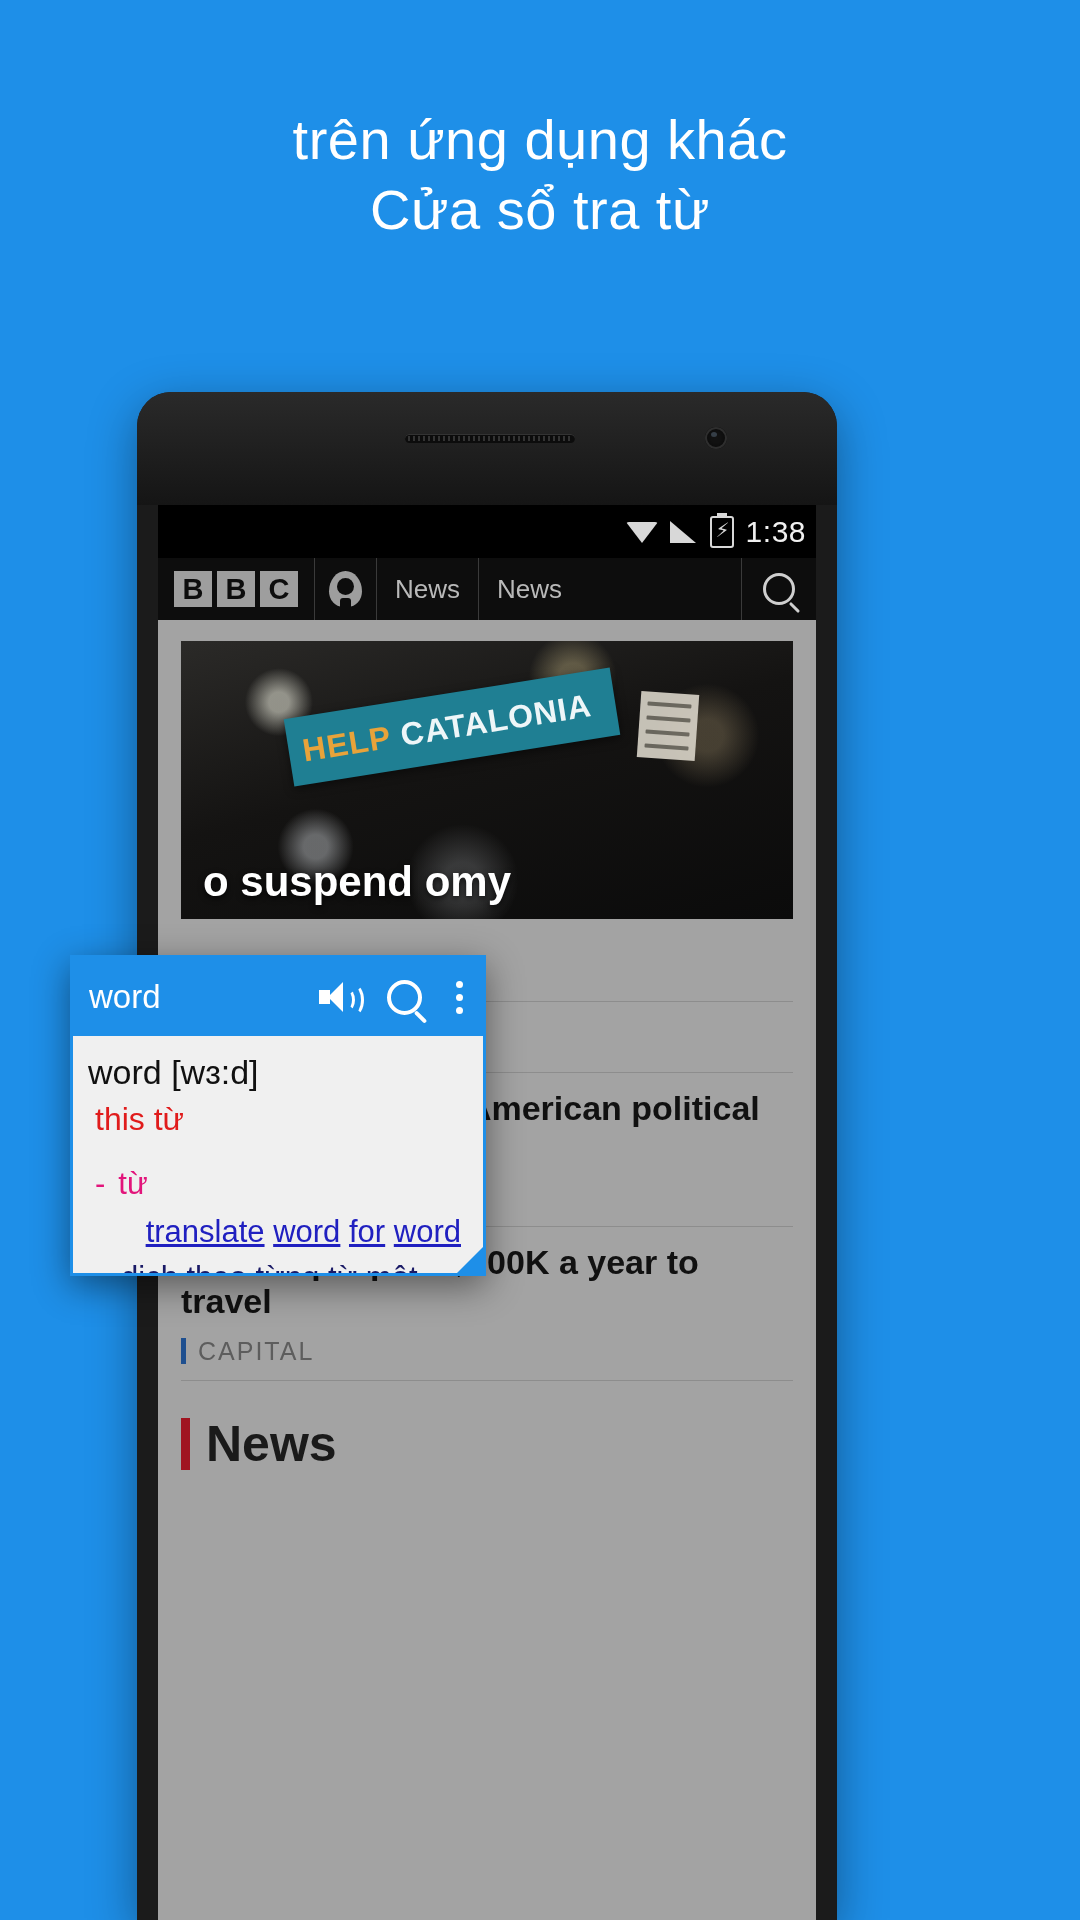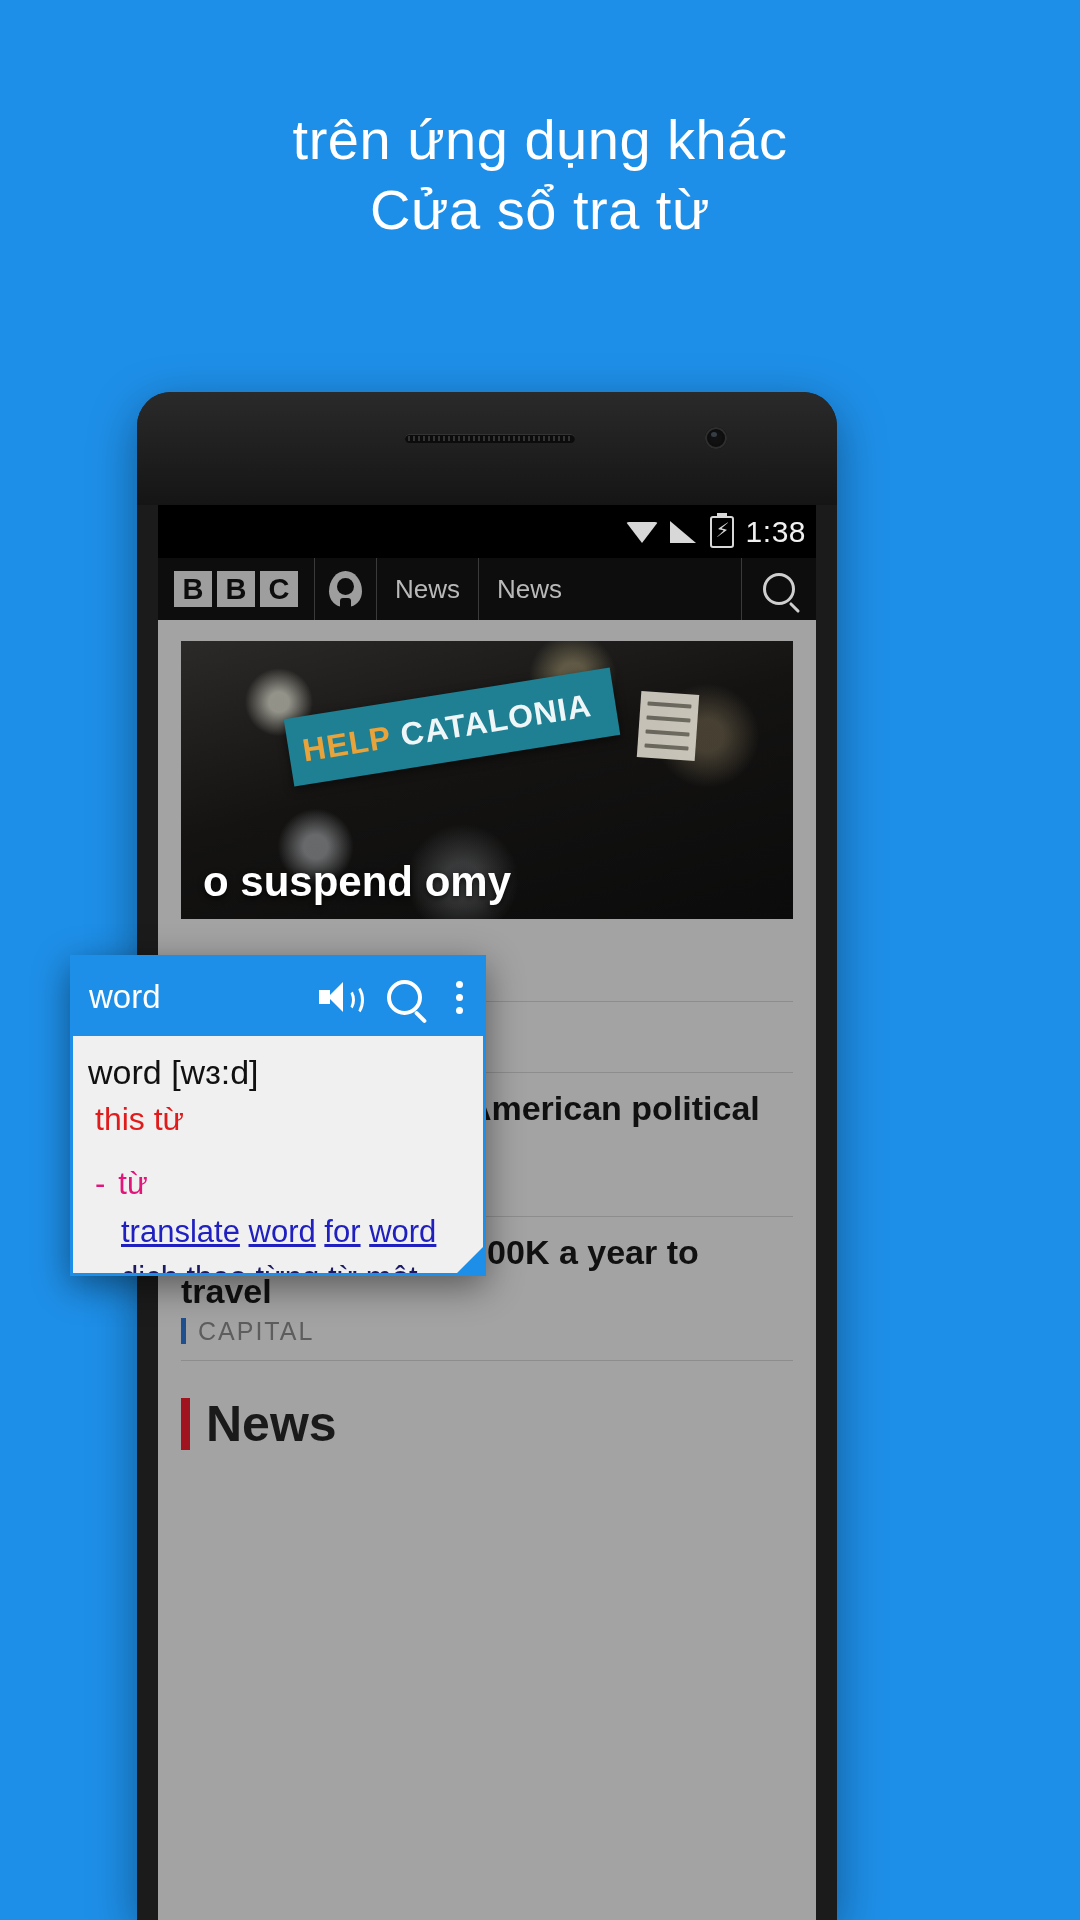--- a/index.html
+++ b/index.html
@@ -167,21 +167,21 @@
     position:absolute;left:0;right:8px;bottom:14px;padding:0 22px;
     color:#ffffff;font-size:42px;font-weight:700;line-height:1.12;
     text-shadow:0 2px 6px rgba(0,0,0,.8);
   }
 
   .artlist{position:absolute;left:23px;top:312px;width:612px;}
   .art{padding:16px 0 14px;border-bottom:1px solid #8d8d8d;}
   .art:last-child{border-bottom:none;}
   .art-title{color:#111;font-size:34px;font-weight:700;line-height:1.16;}
   .art-tag{
-    margin-top:5px;color:#5d5d5d;font-size:25px;letter-spacing:2px;
+    margin-top:15px;color:#5d5d5d;font-size:25px;letter-spacing:2px;
     display:flex;align-items:center;gap:12px;
   }
   .tagbar{display:inline-block;width:5px;height:26px;background:#1e4f8f;}
   .section-head{
     display:flex;align-items:center;gap:16px;margin-top:34px;
   }
   .section-head .bar{width:9px;height:52px;background:#a01420;}
   .section-head .txt{color:#1a1a1a;font-size:50px;font-weight:700;}
 
   
@@ -229,21 +229,21 @@
   .pb-line{padding:0 22px;}
   .headword{color:#111;font-size:34px;line-height:1.3;padding-left:15px;}
   .pos{color:#e01b1b;font-size:32px;line-height:1.35;margin-top:4px;}
   .sensegroup{margin-top:24px;}
   .sense{
     color:#e2157b;font-size:31px;line-height:1.2;
     display:flex;gap:13px;align-items:flex-start;
   }
   .sense .dash{flex:0 0 auto;}
   .example{
-    margin-top:10px;padding-left:26px;color:#2020c0;font-size:31px;line-height:1.25;
+    margin-top:10px;padding-left:26px;color:#2020c0;font-size:31px;line-height:1.25;text-align:right;
   }
   .example a{color:#2020c0;text-decoration:underline;}
   .trans{
     margin-top:8px;padding-left:26px;color:#1a1a66;font-size:31px;line-height:1.25;
   }
   .popup-corner{
     position:absolute;right:0;bottom:0;width:0;height:0;
     border-left:26px solid transparent;border-bottom:26px solid #1e8fe8;
   }
 </style>

